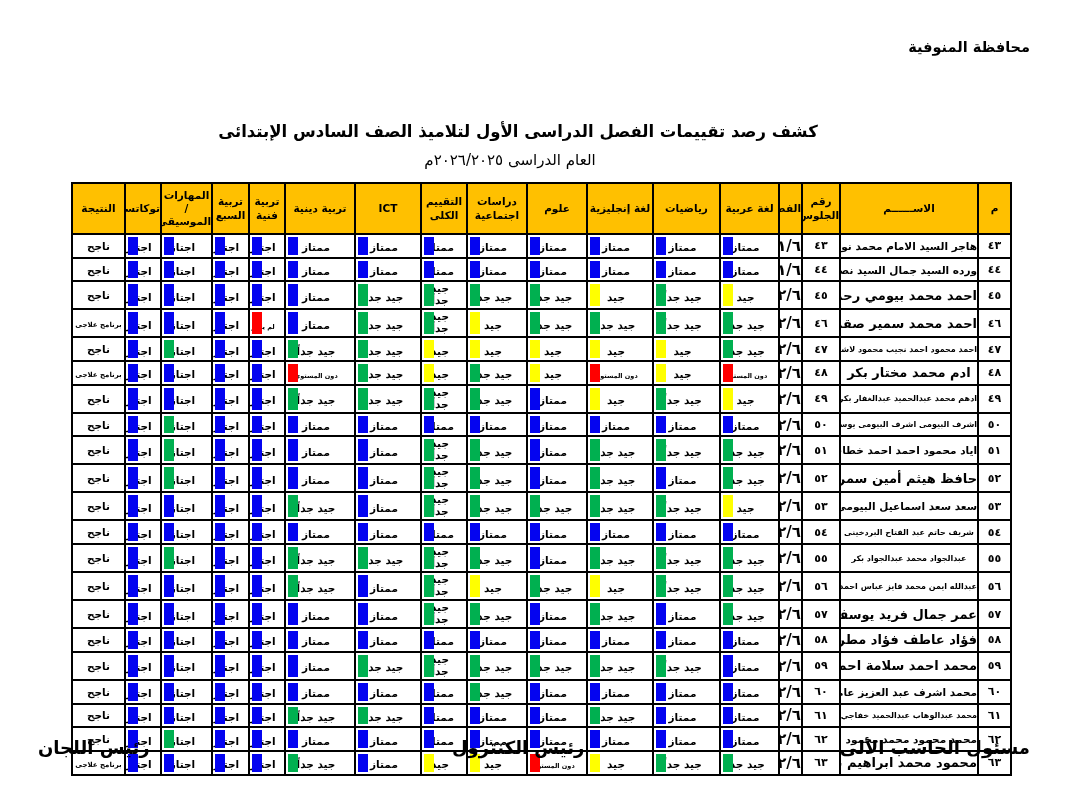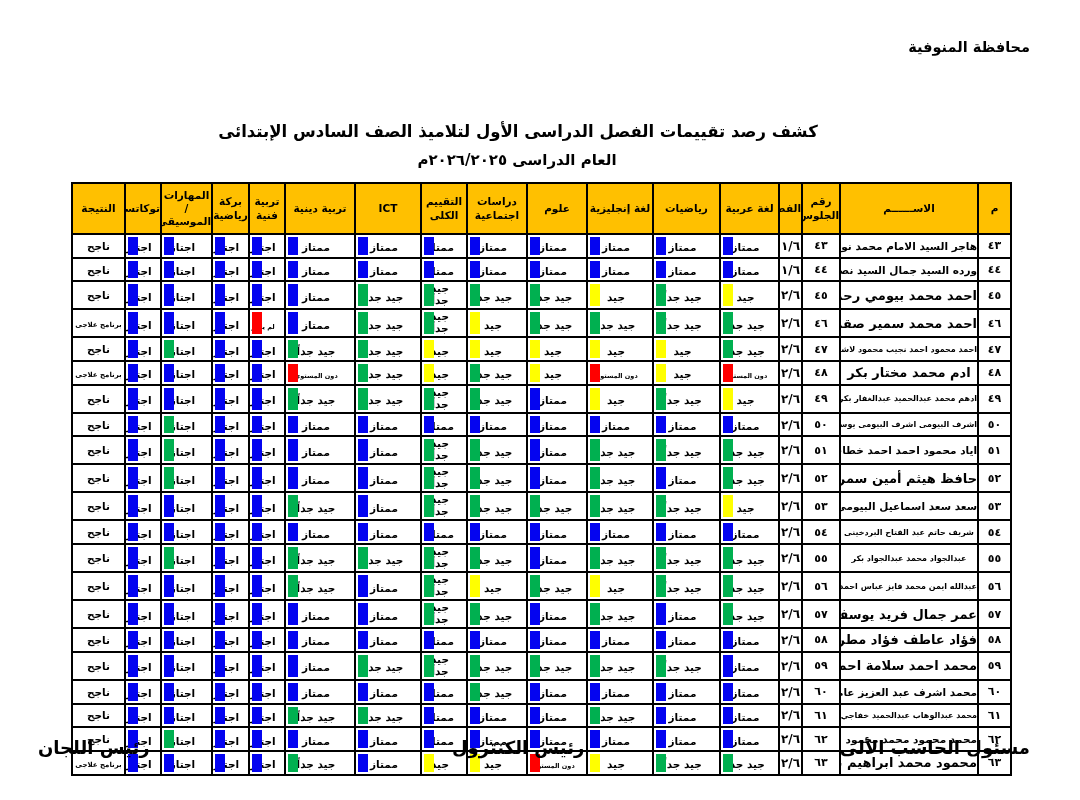--- a/index.html
+++ b/index.html
@@ -5,35 +5,35 @@
   html,body{margin:0;padding:0;}
   body{
     width:1080px;height:800px;background:#ffffff;position:relative;
     font-family:"DejaVu Sans",sans-serif;color:#000;overflow:hidden;
   }
   .school-header{position:absolute;top:36px;right:50px;text-align:right;
     font-weight:bold;font-size:14.5px;line-height:22px;direction:rtl;}
   .doc-title{position:absolute;top:122px;left:8px;width:1020px;text-align:center;
     font-weight:bold;font-size:16.5px;direction:rtl;}
   .doc-subtitle{position:absolute;top:151px;left:0;width:1020px;text-align:center;
-    font-weight:bold;font-size:15px;direction:rtl;margin-left:7px;}
+    font-weight:normal;font-size:15px;direction:rtl;}
   table.sheet{position:absolute;top:182px;right:68px;width:939px;
     border-collapse:collapse;table-layout:fixed;direction:rtl;}
   table.sheet th,table.sheet td{border:2px solid #000;text-align:center;
     vertical-align:middle;padding:0;position:relative;overflow:hidden;}
   table.sheet th{background:#ffc000;font-weight:bold;font-size:10.5px;line-height:1.25;height:49px;}
   th.h-name{font-size:13px;}
   th.h-no{font-size:12px;}
   th.h-class{font-size:8px;}
   th.h-seat{font-size:9.5px;}
   th.h-ict{font-size:13px;direction:ltr;}
   th.h-result{font-size:13px;}
   table.sheet td{height:21.7px;font-weight:bold;background:#fff;}
   td.c-no,td.c-seat{font-size:11px;}
-  td.c-class{font-size:12px;}
+  td.c-class{font-size:15px;}
   td.c-name{text-align:right;padding-right:3px;white-space:nowrap;}
   td.name-large{font-size:13px;}
   td.name-medium{font-size:10.5px;}
   td.name-small{font-size:8px;}
   .val{font-size:10.5px;display:inline-block;padding-right:8px;}
   .val.small-val{font-size:6.5px;}
   td.c-result .val{padding-right:0;}
   td.c-result{font-size:11.5px;}
   .res-small{font-size:7px;}
   .sq{position:absolute;left:2px;top:2px;bottom:2px;width:10px;}
@@ -84,21 +84,21 @@
         <th class="h-class">الفصل</th>
         <th class="h-arabic">لغة عربية</th>
         <th class="h-math">رياضيات</th>
         <th class="h-english">لغة إنجليزية</th>
         <th class="h-science">علوم</th>
         <th class="h-social">دراسات اجتماعية</th>
         <th class="h-overall">التقييم الكلى</th>
         <th class="h-ict">ICT</th>
         <th class="h-religion">تربية دينية</th>
         <th class="h-art">تربية فنية</th>
-        <th class="h-pe">بركة رياضية</th>
+        <th class="h-pe">تربية السبع</th>
         <th class="h-skills">المهارات / الموسيقى</th>
         <th class="h-tokkatsu">توكاتسو</th>
         <th class="h-result">النتيجة</th>
       </tr>
     </thead>
   <tbody id="body-rows">
       <tr>
         <td class="c-no">٤٣</td>
         <td class="c-name name-medium">هاجر السيد الامام محمد نوار</td>
         <td class="c-seat">٤٣</td>

